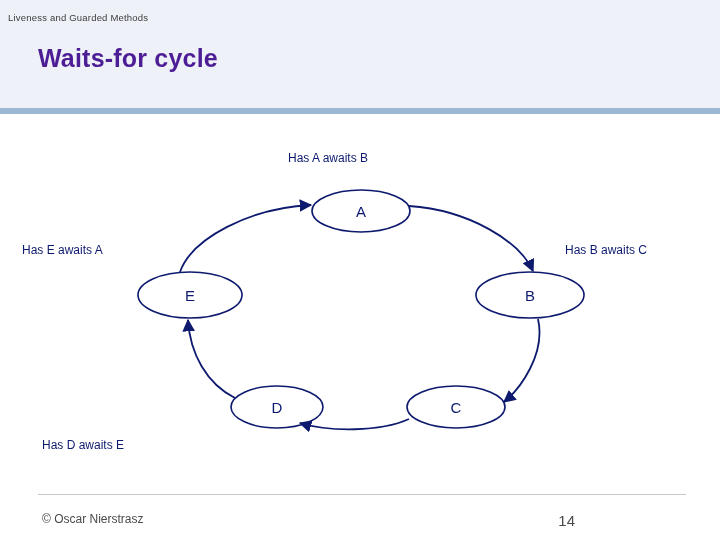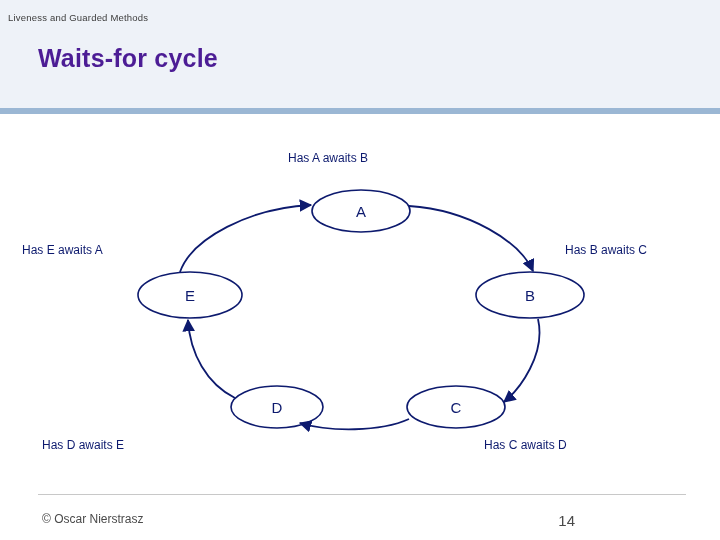--- a/index.html
+++ b/index.html
@@ -144,21 +144,20 @@
     </svg>
 
     <div class="node-label" style="left:361px; top:97px;">A</div>
     <div class="node-label" style="left:530px; top:181px;">B</div>
     <div class="node-label" style="left:456px; top:293px;">C</div>
     <div class="node-label" style="left:277px; top:293px;">D</div>
     <div class="node-label" style="left:190px; top:181px;">E</div>
 
     <div class="edge-label" style="left:288px; top:37px;">Has A awaits B</div>
     <div class="edge-label" style="left:533px; top:129px;margin-left:32px;">Has B awaits C</div>
-    <div class="edge-label" style="left:484px; top:324px;">Has C awaits D</div>
     <div class="edge-label" style="left:42px; top:324px;">Has D awaits E</div>
     <div class="edge-label" style="left:22px; top:129px;">Has E awaits A</div>
 
   </div>
 
   <div class="footer-rule"></div>
   <div class="copyright">© Oscar Nierstrasz</div>
   <div class="page-number">14</div>
 
 </div>

